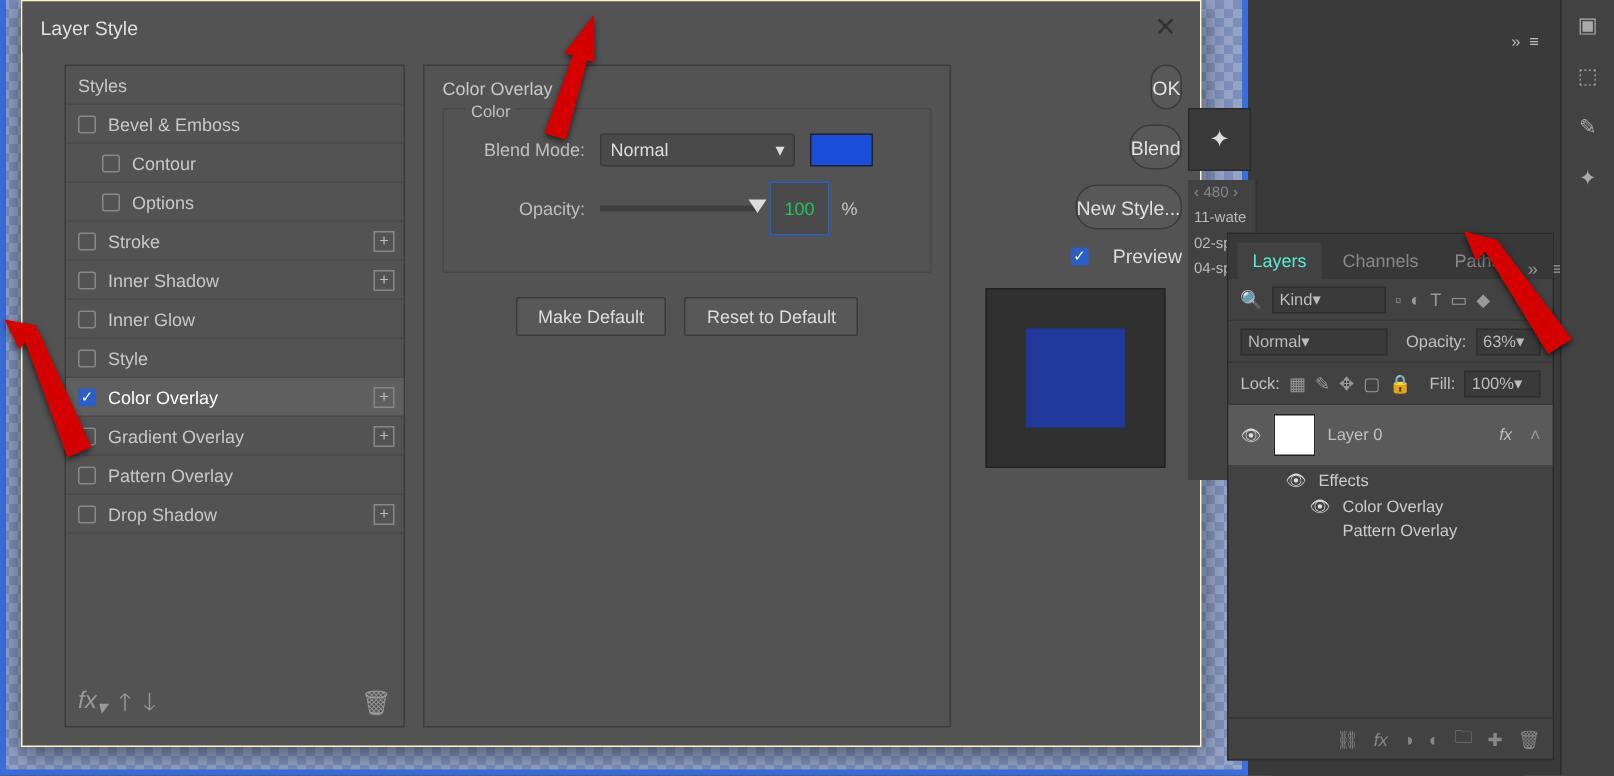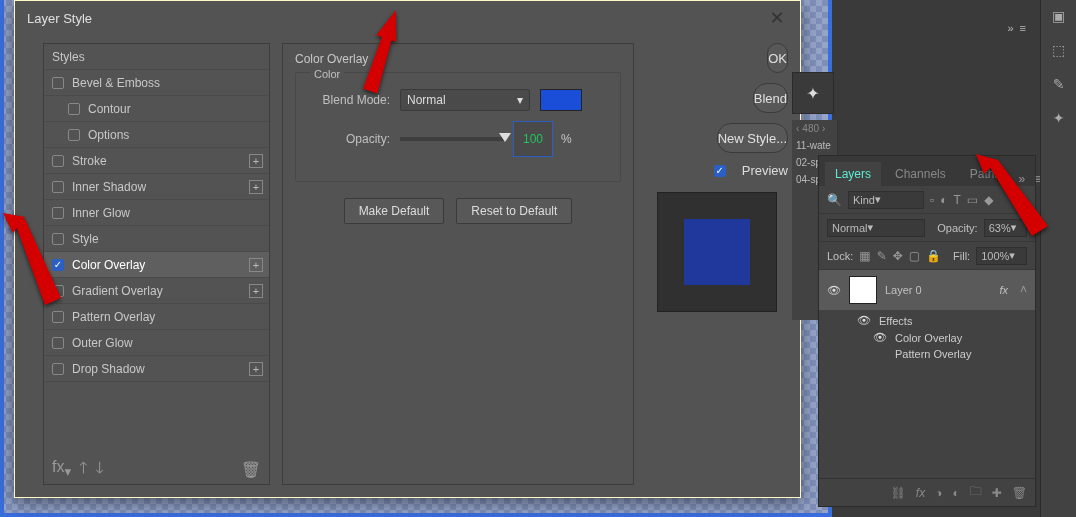--- a/index.html
+++ b/index.html
@@ -124,29 +124,25 @@
           <span class="chk"></span>
           <span>Gradient Overlay</span>
           <span class="addfx">+</span>
         </div>
       <div class="style-row">
           <span class="chk"></span>
           <span>Pattern Overlay</span>
         </div>
       <div class="style-row">
           <span class="chk"></span>
-          <span>Outer Glow</span>
-        </div>
-      <div class="style-row">
-          <span class="chk"></span>
           <span>Drop Shadow</span>
           <span class="addfx">+</span>
         </div>
       <div class="styles-footer">
-        <span style="">fx<sub>▾</sub></span>
+        <span style="font-style:italic">fx<sub>▾</sub></span>
         <span>🡑</span>
         <span>🡓</span>
         <span class="sp"></span>
         <span>🗑</span>
       </div>
     </div>
 
     <div class="center-col">
       <div style="font-size:12px;margin-bottom:2px">Color Overlay</div>
       <div class="fieldset">

